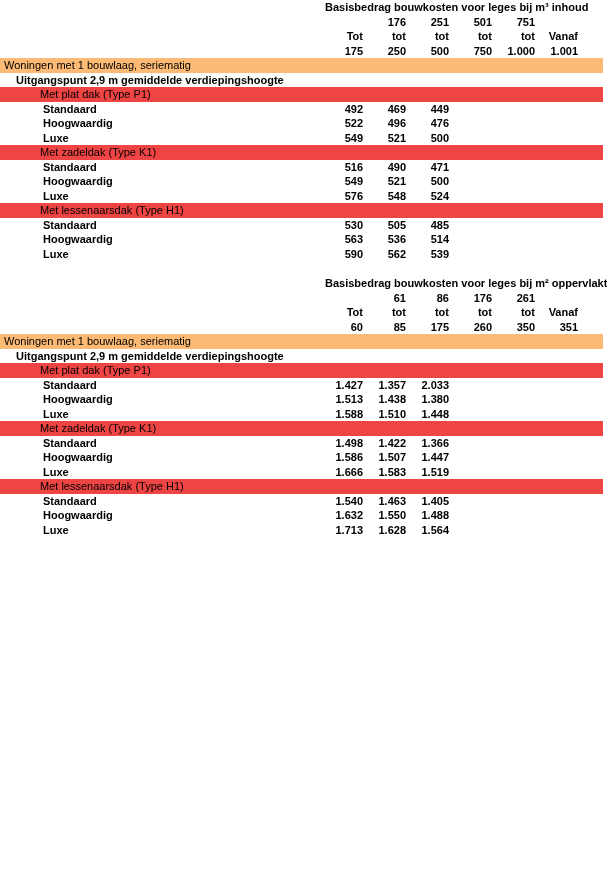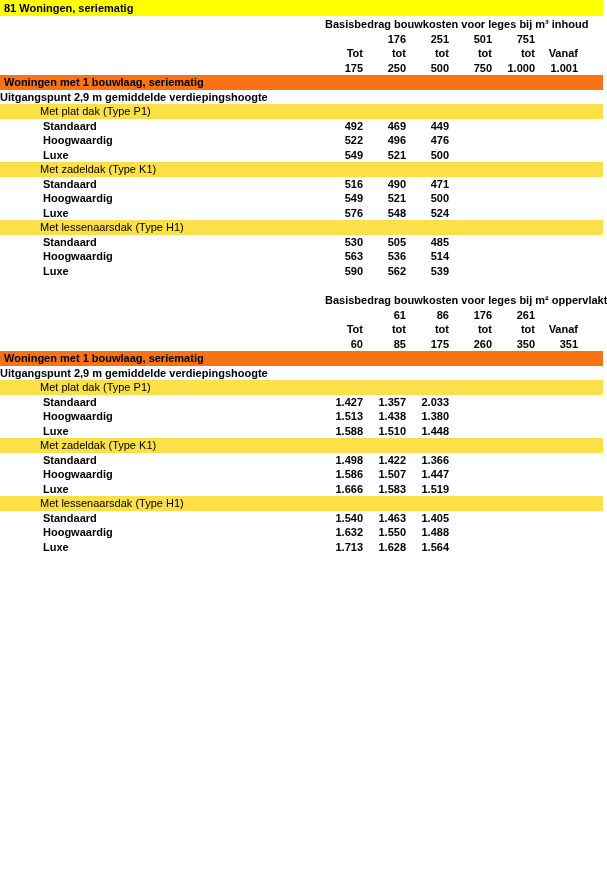--- a/index.html
+++ b/index.html
@@ -9,37 +9,34 @@
     background:#ffffff;
     font-family:"Liberation Sans",sans-serif;
     color:#000000;
     font-size:11px;
     overflow:hidden;
   }
   .row{display:flex;height:14.5px;line-height:14.5px;align-items:stretch;}
   .hrow{height:17px;line-height:17px;}
   .band{width:603px;box-sizing:border-box;padding-left:4px;}
   .yellow{background:#FFFF00;font-weight:bold;border-bottom:1px solid #ffffff;}
-  .blue{background:#f97316;font-weight:bold;}
-  .gray{background:#fde047;font-weight:normal;padding-left:40px;}
+  .blue{background:#fdba74;font-weight:normal;}
+  .gray{background:#ef4444;font-weight:normal;padding-left:40px;}
   .boldtext{font-weight:bold;}
-  .lbl{width:325px;box-sizing:border-box;padding-left:0;white-space:nowrap;}
+  .lbl{width:325px;box-sizing:border-box;padding-left:16px;white-space:nowrap;}
   .lbl.indent{padding-left:43px;font-weight:bold;}
   .nc{width:43px;box-sizing:border-box;text-align:right;padding-right:5px;font-weight:bold;white-space:nowrap;}
   .titlecell{width:258px;margin-left:325px;text-align:center;font-weight:bold;white-space:nowrap;}
   .spacer{height:15px;}
 </style>
 </head>
 <body>
 
 <div class="sheet">
 
-  <div class="row hrow">
-    <div class="band yellow">81 Woningen, seriematig</div>
-  </div>
 
   <div>
     <div class="row">
       <div class="titlecell">Basisbedrag bouwkosten voor leges bij m³ inhoud</div>
     </div>
 
     <div class="row">
       <div class="lbl"></div>
       <div class="nc"></div>
       <div class="nc">176</div>

